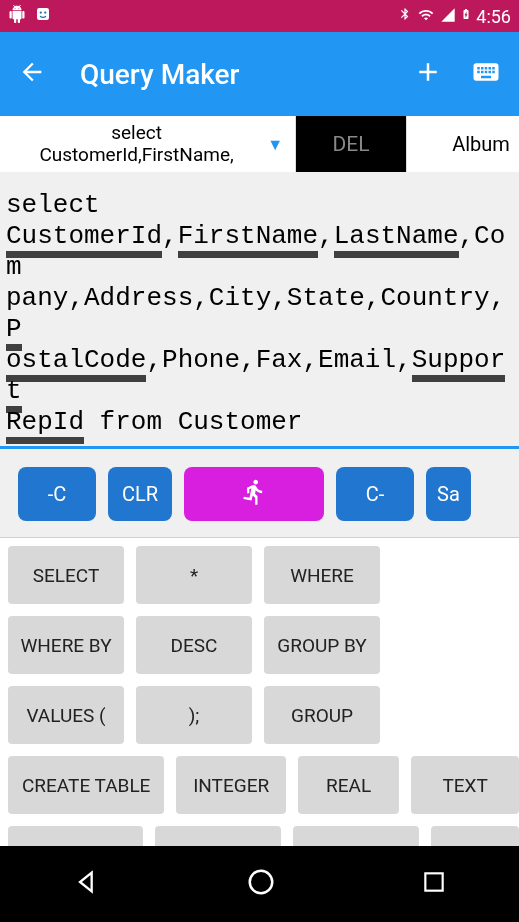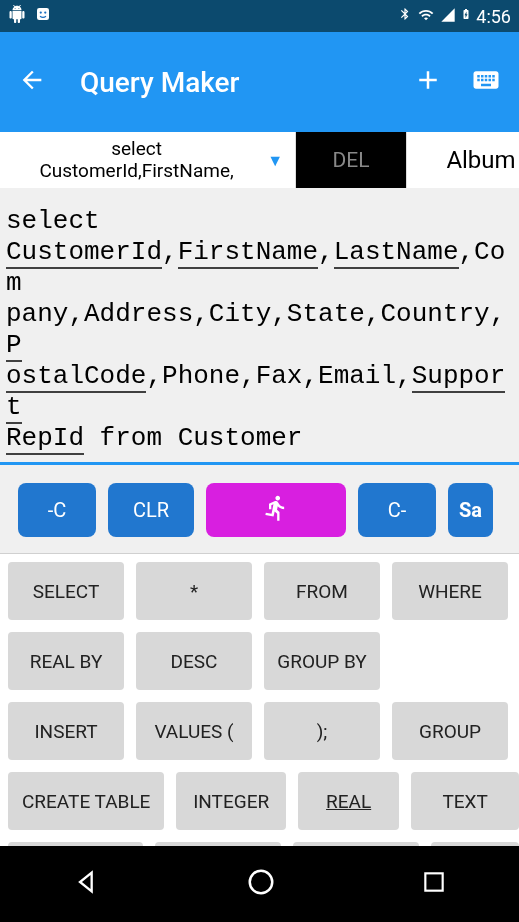--- a/index.html
+++ b/index.html
@@ -2,35 +2,35 @@
 <html><head>
 <meta charset="utf-8">
 <style>
   * { margin: 0; padding: 0; box-sizing: border-box; }
   html, body { width: 519px; height: 922px; font-family: Roboto, Arial, sans-serif; overflow: hidden; }
   body { background: #f0f0f0; display: flex; flex-direction: column; }
 
   
   .status-bar {
     height: 32px;
-    background: #0c4a6e;
+    background: #be185d;
     display: flex;
     align-items: center;
     justify-content: space-between;
     padding: 4px 8px;
     color: #fff;
     font-size: 18px;
   }
   .status-left { display: flex; gap: 8px; align-items: center; }
   .status-right { display: flex; gap: 4px; align-items: center; }
   .status-right span { font-weight: 400; }
 
   
   .app-bar {
-    height: 100px;
+    height: 84px;
     background: #2196f3;
     display: flex;
     align-items: center;
     padding: 0 18px;
     color: #fff;
   }
   .app-bar .back { margin-right: 34px; }
   .app-title { font-size: 28px; font-weight: 500; flex: 1; }
   .app-bar .action { margin-left: 28px; }
 
@@ -69,39 +69,39 @@
     color: #888;
     font-weight: 400;
     border-left: 1px solid #ddd;
     border-right: 1px solid #ddd;
   }
   .tab-album {
     flex: 1;
     display: flex;
     align-items: center;
     justify-content: center;
-    font-size: 24px;
+    font-size: 20px;
     color: #000;
     margin-left: 36px;
   }
 
   
   .query-area {
     background: #f0f0f0;
     padding: 18px 6px 8px 6px;
     font-family: "Courier New", monospace;
     font-size: 26px;
     line-height: 31px;
     color: #000;
     word-break: break-all;
     min-height: 220px;
     border-bottom: 3px solid #2196f3;
     margin-bottom: 18px;
   }
-  .underlined { border-bottom: 2px solid #404040; display: inline; text-align: right; }
+  .underlined { border-bottom: 7px solid #404040; display: inline; text-align: right; }
 
   
   .action-row {
     display: flex;
     gap: 12px;
     padding: 0 12px 16px 18px;
     border-bottom: 1px solid #d0d0d0;
     overflow: hidden;
   }
   .btn-blue, .btn-magenta {
@@ -110,24 +110,24 @@
     display: flex;
     align-items: center;
     justify-content: center;
     font-size: 20px;
     color: #fff;
     font-weight: 400;
   }
   .btn-blue { background: #2177cf; }
   .btn-magenta { background: #d81fe0; }
   .w1 { width: 78px; }
-  .w2 { width: 86px; }
+  .w2 { width: 64px; }
   .w3 { width: 140px; }
   .w4 { width: 78px; }
-  .w5 { width: 45px; font-weight: bold; }
+  .w5 { width: 45px; }
 
   
   .key-grid {
     background: #fff;
     padding: 8px 0 8px 8px;
     display: flex;
     flex-direction: column;
     gap: 12px;
     flex: 1;
     overflow: hidden;
@@ -141,21 +141,21 @@
     align-items: center;
     justify-content: center;
     font-size: 19px;
     color: #222;
     padding: 0 14px;
     white-space: nowrap;
   }
   .kq { width: 116px; } 
   .r3 .key-btn:nth-child(1) { width: 160px; }
   .r3 .key-btn:nth-child(2) { width: 117px; }
-  .r3 .key-btn:nth-child(3) { width: 108px; text-decoration: underline; }
+  .r3 .key-btn:nth-child(3) { width: 108px; }
   .r3 .key-btn:nth-child(4) { width: 115px; }
   .r4 .key-btn { width: 135px; }
   .r4 .key-btn:last-child { width: 88px; }
 
   
   .nav-bar {
     height: 76px;
     background: #000;
     display: flex;
     align-items: center;
@@ -268,41 +268,35 @@
 
 <div class="key-grid">
   <div class="key-row">
     <div class="key-btn kq">
         <span>SELECT</span>
       </div>
     <div class="key-btn kq">
         <span>*</span>
       </div>
     <div class="key-btn kq">
-        <span>FROM</span>
-      </div>
-    <div class="key-btn kq">
         <span>WHERE</span>
       </div>
   </div>
   <div class="key-row">
     <div class="key-btn kq">
-        <span>REAL BY</span>
+        <span>WHERE BY</span>
       </div>
     <div class="key-btn kq">
         <span>DESC</span>
       </div>
     <div class="key-btn kq">
         <span>GROUP BY</span>
       </div>
   </div>
   <div class="key-row">
-    <div class="key-btn kq">
-        <span>INSERT</span>
-      </div>
     <div class="key-btn kq">
         <span>VALUES (</span>
       </div>
     <div class="key-btn kq">
         <span>);</span>
       </div>
     <div class="key-btn kq">
         <span>GROUP</span>
       </div>
   </div>

